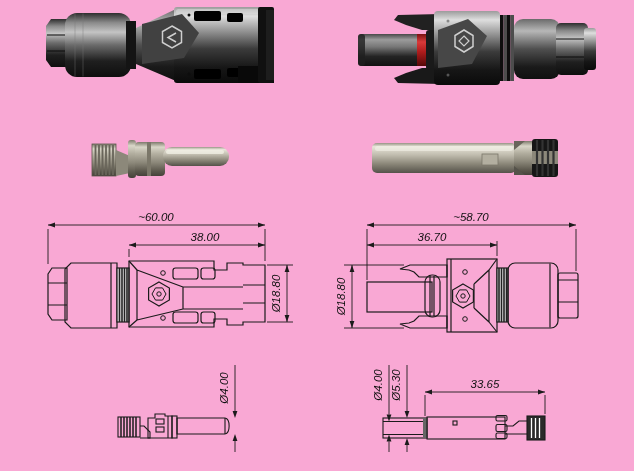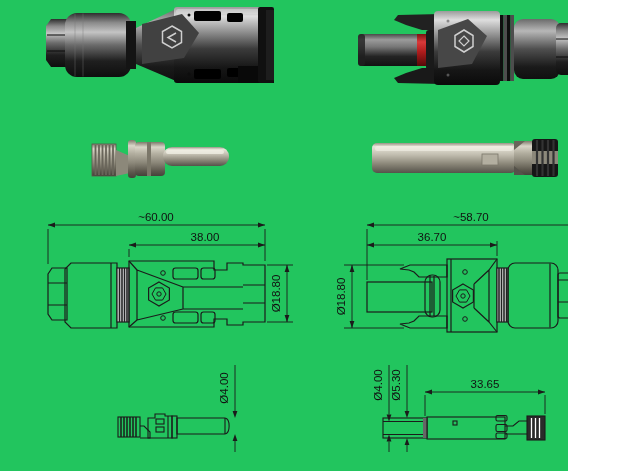--- a/index.html
+++ b/index.html
@@ -1,17 +1,17 @@
 <!DOCTYPE html>
 <html><head>
 <meta charset="utf-8">
 <style>
   html,body{margin:0;padding:0;background:#ffffff;}
-  #canvas{position:relative;width:568px;height:471px;background:#22c55e;overflow:hidden;
-          font-family:"Liberation Sans",sans-serif;}
+  #canvas{position:relative;width:634px;height:471px;background:#f9a8d4;overflow:hidden;
+          font-family:"Liberation Sans",sans-serif;font-style:italic;}
   .part{position:absolute;}
   .dim{font-family:"Liberation Sans",sans-serif;font-size:11.5px;fill:#111111;}
   svg{display:block;}
 </style>
 </head>
 <body>
 
 <div id="canvas">
 
   <svg width="0" height="0" style="position:absolute" aria-hidden="true">

